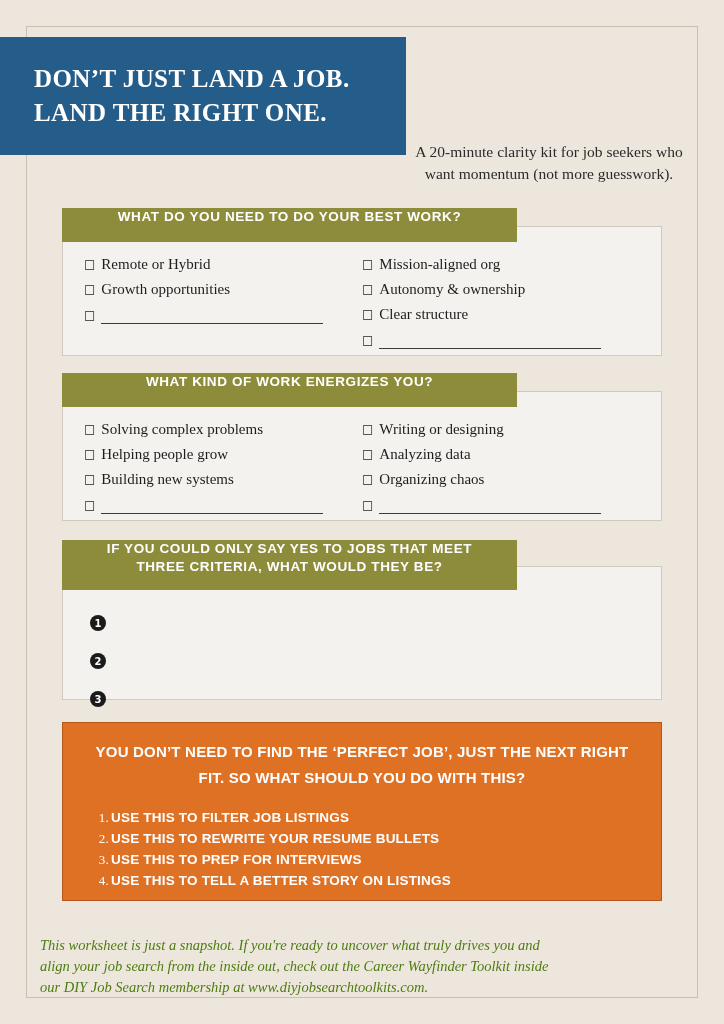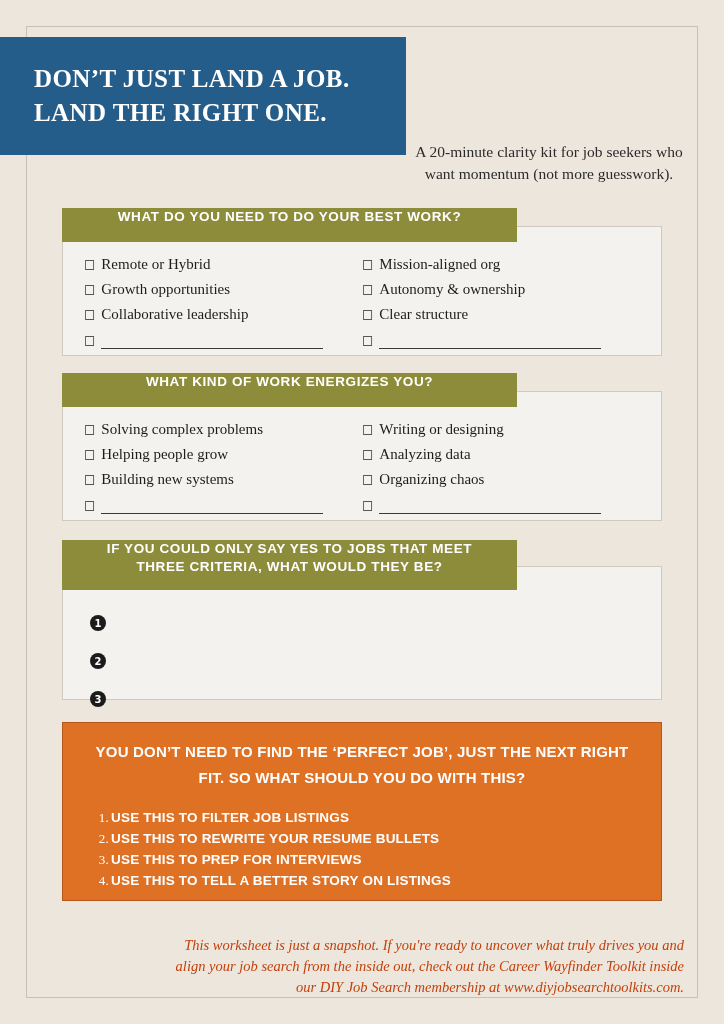--- a/index.html
+++ b/index.html
@@ -202,26 +202,26 @@
     text-align: right;
     margin-right: 2px;
   }
 
   
   .footer {
     position: absolute;
     left: 40px;
     top: 935px;
     width: 644px;
-    text-align: right;
+    text-align: left;
     font-family: "Liberation Serif", serif;
     font-style: italic;
     font-size: 14.5px;
     line-height: 21px;
-    color: #c2410c;
+    color: #4d7c0f;
   }
 </style>
 </head>
 <body>
 
 <div class="page">
 
   <div class="inner-frame"></div>
 
   <div class="header-band">
@@ -231,21 +231,20 @@
   <div class="header-sub">A 20-minute clarity kit for job seekers who want momentum (not more guesswork).</div>
 
   <div class="sec-body" style="top:226px;height:130px;"></div>
   <div class="sec-title" style="top:208px;height:34px;">
     <span>WHAT DO YOU NEED TO DO YOUR BEST WORK?</span>
   </div>
   <div class="cols" style="left:62px;top:252px;width:600px;">
     <div class="col">
       <div class="opt"><span class="box">□</span><span>Remote or Hybrid</span></div>
       <div class="opt"><span class="box">□</span><span>Growth opportunities</span></div>
-      <div class="opt"><span class="box">□</span><span>Collaborative leadership</span></div>
       <div class="opt-blank">
           <span class="box">□</span>
           <span class="rule"></span>
         </div>
     </div>
     <div class="col">
       <div class="opt"><span class="box">□</span><span>Mission-aligned org</span></div>
       <div class="opt"><span class="box">□</span><span>Autonomy &amp; ownership</span></div>
       <div class="opt"><span class="box">□</span><span>Clear structure</span></div>
       <div class="opt-blank">

